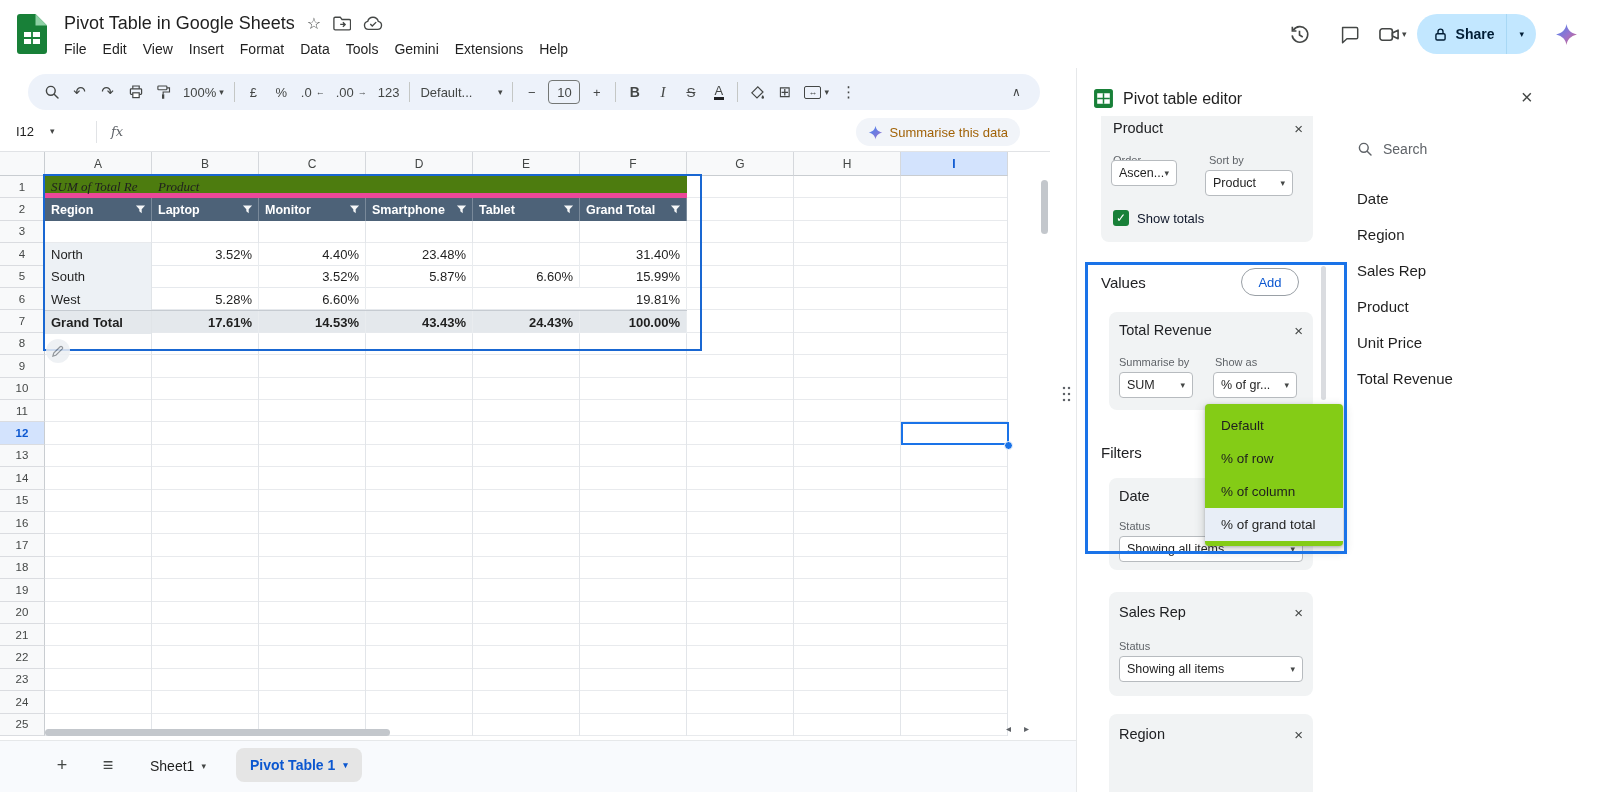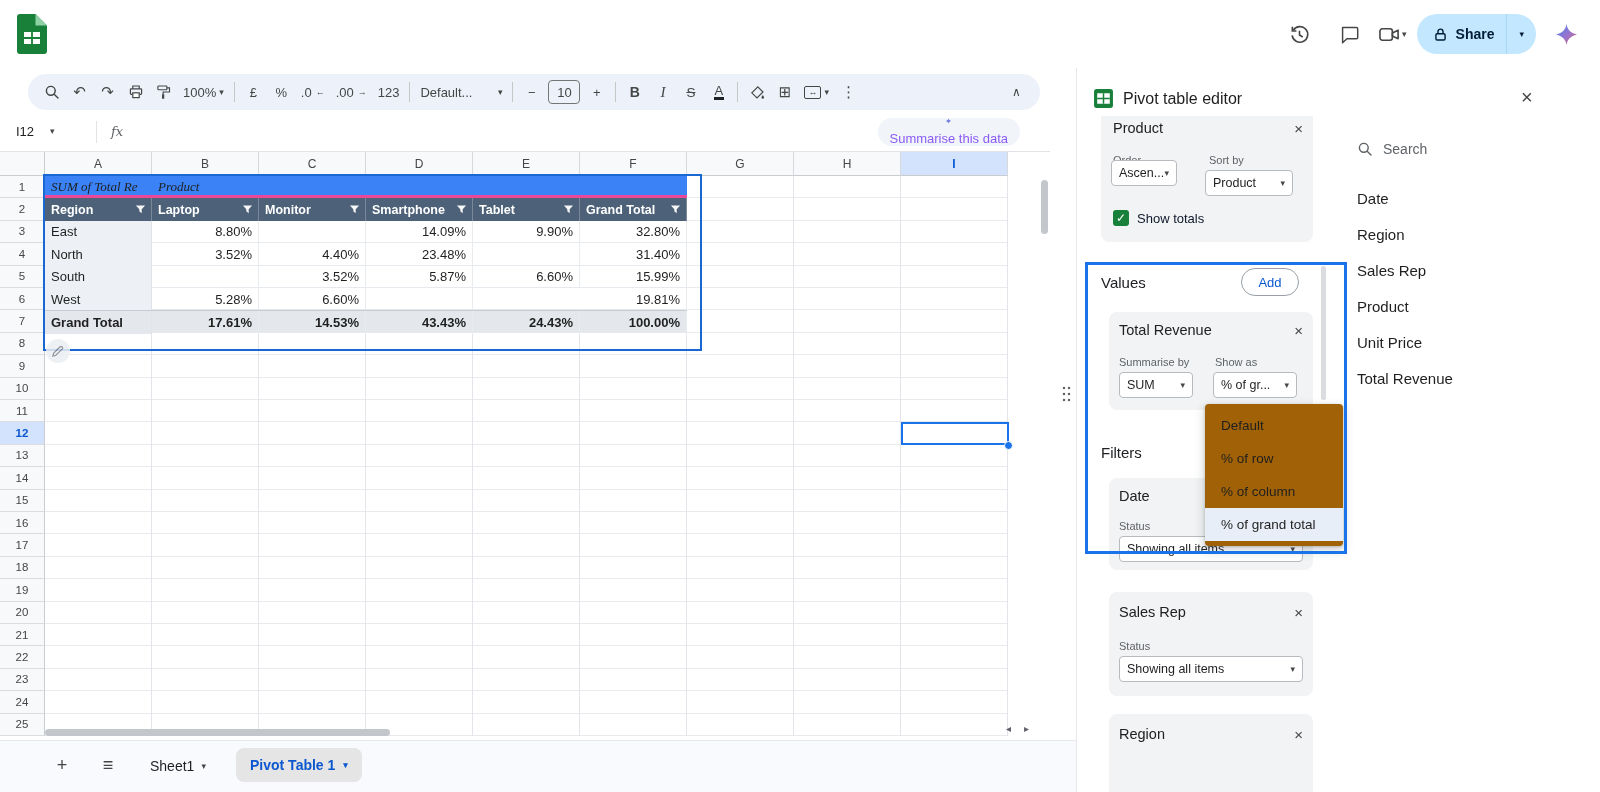--- a/index.html
+++ b/index.html
@@ -39,33 +39,33 @@
   .merge-ic{border:1.5px solid #444746;border-radius:2px;width:17px;height:13px;display:flex;align-items:center;justify-content:center;font-size:9px;color:#444746;}
   .mini{font-size:9px;color:#444746;margin-left:1px;}
   .collapse{margin-left:auto;font-size:12px;}
   .tb-font{width:92px;justify-content:space-between;}
 
   
   .formula-bar{position:absolute;left:0;top:112px;width:1050px;height:40px;background:#fff;border-bottom:1px solid #e1e3e6;display:flex;align-items:center;}
   .name-box{width:96px;padding-left:16px;display:flex;align-items:center;gap:16px;font-size:13px;color:#1f1f1f;cursor:pointer;}
   .fb-sep{width:1px;height:22px;background:#e1e3e6;}
   .fx{font-family:"DejaVu Serif",serif;font-style:italic;color:#5f6368;font-size:13px;margin:0 14px;}
-  .summarise{position:absolute;right:30px;top:6px;height:28px;border-radius:14px;display:flex;align-items:center;gap:7px;padding:0 12px;font-size:13px;color:#8b5cf6;background:#f1f4f9;cursor:pointer;flex-direction:column;}
+  .summarise{position:absolute;right:30px;top:6px;height:28px;border-radius:14px;display:flex;align-items:center;gap:7px;padding:0 12px;font-size:13px;color:#a16207;background:#f1f4f9;cursor:pointer;}
 
   
   .sheet{position:absolute;left:0;top:152px;width:1050px;height:588px;background:#fff;overflow:hidden;}
   .corner{position:absolute;left:0;top:0;width:45px;height:24px;background:#f8f9fa;border-right:1px solid #c9cdd1;border-bottom:1px solid #c9cdd1;}
   .col-h{position:absolute;top:0;width:107px;height:24px;background:#f8f9fa;border-right:1px solid #d5d8dc;border-bottom:1px solid #c9cdd1;display:flex;align-items:center;justify-content:center;font-size:12px;color:#444746;cursor:pointer;}
   .col-h.sel{background:#d3e3fd;color:#0b57d0;font-weight:700;}
   .row-h{position:absolute;left:0;width:45px;height:22.4px;background:#f8f9fa;border-right:1px solid #c9cdd1;border-bottom:1px solid #dadce0;display:flex;align-items:center;justify-content:center;font-size:11.5px;color:#444746;cursor:pointer;}
   .row-h.sel{background:#d3e3fd;color:#0b57d0;font-weight:700;}
   .grid-lines{position:absolute;left:45px;top:24px;width:963px;height:560px;background-image:repeating-linear-gradient(to right,transparent 0 106px,#e2e5e9 106px 107px),repeating-linear-gradient(to bottom,transparent 0 21.4px,#e8eaed 21.4px 22.4px);}
   .pivot{position:absolute;left:45px;top:24px;width:642px;height:158px;z-index:5;}
   .p-row{position:absolute;left:0;width:642px;height:22.4px;}
-  .p-row.r1{background:#3b82f6;border-bottom:3px solid #ec4899;}
+  .p-row.r1{background:#4d7c0f;border-bottom:5px solid #ec4899;}
   .p-row.r2{background:#4d6278;}
   .p-row.data{background:#fff;border-bottom:1px solid #e6e9ed;}
   .p-row.gt{background:#e4e8ec;border-top:1px solid #c6cbd1;font-weight:700;}
   .p-cell{position:absolute;top:0;width:107px;height:22.4px;display:flex;align-items:center;padding:0 6px;font-size:13px;color:#1f1f1f;overflow:hidden;white-space:nowrap;}
   .p-cell.italic{font-style:italic;}
   .p-cell.lab{background:#edf1f5;border-right:1px solid #e0e4e8;}
   .gt .p-cell.lab{background:#e4e8ec;font-weight:700;}
   .p-cell.val{justify-content:flex-end;border-right:1px solid #e9ecef;}
   .p-hcell{position:absolute;top:0;width:107px;height:22.4px;display:flex;align-items:center;justify-content:space-between;padding:0 5px 0 6px;color:#fff;font-size:12.5px;font-weight:700;border-right:1px solid rgba(255,255,255,.25);}
   .fun{display:flex;align-items:center;cursor:pointer;}
@@ -98,21 +98,21 @@
   .card-region{left:32px;top:646px;width:204px;height:96px;}
   .ptitle{position:absolute;font-size:14.5px;font-weight:500;color:#202124;}
   .pclose{position:absolute;right:10px;font-size:15px;color:#444746;cursor:pointer;}
   .plabel{position:absolute;font-size:11px;color:#5f6368;}
   .psel{position:absolute;height:26px;background:#fff;border:1px solid #b7bbbf;border-radius:4px;display:flex;align-items:center;justify-content:space-between;padding:0 7px;font-size:12.5px;color:#1f1f1f;cursor:pointer;white-space:nowrap;overflow:hidden;}
   .cbx{position:absolute;width:16px;height:16px;background:#188038;border-radius:3px;color:#fff;font-size:12px;display:flex;align-items:center;justify-content:center;cursor:pointer;}
   .cbx-label{position:absolute;font-size:13px;color:#0f172a;}
   .section-label{position:absolute;font-size:15px;font-weight:500;color:#202124;}
   .add-btn{position:absolute;left:164px;top:200px;width:58px;height:28px;border:1px solid #9aa0a6;border-radius:15px;background:#fff;color:#0b57d0;font-size:13px;font-weight:500;display:flex;align-items:center;justify-content:center;cursor:pointer;}
   .values-box{position:absolute;left:8px;top:194px;width:262px;height:292px;border:3px solid #1a73e8;z-index:70;pointer-events:none;}
-  .showas-menu{position:absolute;left:128px;top:336px;width:138px;background:#a16207;border-radius:4px;padding:5px 0;z-index:60;box-shadow:0 1px 3px rgba(60,64,67,.3),0 4px 8px 3px rgba(60,64,67,.15);}
+  .showas-menu{position:absolute;left:128px;top:336px;width:138px;background:#84cc16;border-radius:4px;padding:5px 0;z-index:60;box-shadow:0 1px 3px rgba(60,64,67,.3),0 4px 8px 3px rgba(60,64,67,.15);}
   .menu-opt{height:33px;display:flex;align-items:center;padding-left:16px;font-size:13.5px;color:#1f1f1f;cursor:pointer;white-space:nowrap;}
   .menu-opt.sel{background:#e8eef7;}
   .panel-scroll{position:absolute;left:244px;top:198px;width:5px;height:134px;background:#dadce0;border-radius:2.5px;cursor:pointer;}
   .fields{position:absolute;left:272px;top:66px;width:244px;}
   .search-row{display:flex;align-items:center;gap:10px;height:30px;padding-left:8px;}
   .search-input{border:none;outline:none;font-family:"Liberation Sans",sans-serif;font-size:14px;color:#1f1f1f;width:170px;background:transparent;}
   .search-input::placeholder{color:#5f6368;}
   .field-list{display:flex;flex-direction:column;margin-top:16px;}
   .field-item{height:36px;display:flex;align-items:center;padding-left:8px;font-size:15px;color:#1f1f1f;cursor:grab;}
   .drag-handle{position:absolute;left:1062px;top:386px;width:10px;height:17px;background:radial-gradient(circle at 2px 2px,#5f6368 1.4px,transparent 1.6px);background-size:5px 6px;cursor:col-resize;}
@@ -125,20 +125,48 @@
   <header class="top-bar">
     <div class="logo">
       <svg width="30" height="40" viewBox="0 0 30 40">
           <path d="M18.5 0H3a3 3 0 0 0-3 3v34a3 3 0 0 0 3 3h24a3 3 0 0 0 3-3V11.5z" fill="#188038"></path>
           <path d="M18.5 0 30 11.5H18.5z" fill="#8ed1a5"></path>
           <rect x="7" y="18" width="16" height="12" fill="#fff"></rect>
           <path d="M7 24h16M15 18v12" stroke="#188038" stroke-width="1.8"></path>
         </svg>
     </div>
     <div class="title-block">
+      <div class="title-row">
+        <span class="doc-title">Pivot Table in Google Sheets</span>
+        <span class="t-icon">☆</span>
+        <span class="t-icon">
+          <svg width="18" height="15" viewBox="0 0 20 16">
+              <path d="M1 2.5A1.5 1.5 0 0 1 2.5 1H8l2 2.5h8A1.5 1.5 0 0 1 19.5 5v8.5A1.5 1.5 0 0 1 18 15H2.5A1.5 1.5 0 0 1 1 13.5z" fill="none" stroke="#444746" stroke-width="1.5"></path>
+              <path d="M8 9h5M11 6.5 13.5 9 11 11.5" fill="none" stroke="#444746" stroke-width="1.5"></path>
+            </svg>
+        </span>
+        <span class="t-icon">
+          <svg width="20" height="15" viewBox="0 0 22 16">
+              <path d="M6 14.5h10a4.5 4.5 0 0 0 .8-8.9 6 6 0 0 0-11.6 0A4.5 4.5 0 0 0 6 14.5z" fill="none" stroke="#444746" stroke-width="1.5"></path>
+              <path d="M8 8.5l2.2 2.2 4.3-4.2" fill="none" stroke="#444746" stroke-width="1.5"></path>
+            </svg>
+        </span>
+      </div>
+      <nav class="menu-bar" id="menu-bar">
+          <div class="menu-item">File</div>
+          <div class="menu-item">Edit</div>
+          <div class="menu-item">View</div>
+          <div class="menu-item">Insert</div>
+          <div class="menu-item">Format</div>
+          <div class="menu-item">Data</div>
+          <div class="menu-item">Tools</div>
+          <div class="menu-item">Gemini</div>
+          <div class="menu-item">Extensions</div>
+          <div class="menu-item">Help</div>
+        </nav>
     </div>
     <div class="header-right">
       <div class="hr-icon">
         <svg width="21" height="21" viewBox="0 0 22 22">
             <path d="M4.5 6.5a8.2 8.2 0 1 1-1.2 5.5" fill="none" stroke="#444746" stroke-width="1.7"></path>
             <path d="M3.5 3v4.3h4.3" fill="none" stroke="#444746" stroke-width="1.7"></path>
             <path d="M11 7v4.6l3.4 2" fill="none" stroke="#444746" stroke-width="1.7"></path>
           </svg>
       </div>
       <div class="hr-icon">
@@ -347,28 +375,20 @@
             </span>
           </div>
           <div class="p-hcell" style="left: 535px;">
             <span class="ph">Grand Total</span>
             <span class="fun">
               <svg width="11" height="11" viewBox="0 0 12 12">
                 <path d="M1 1.5h10L7.3 5.8V10L4.7 8V5.8z" fill="#fff" opacity="0.95"></path>
               </svg>
             </span>
           </div>
-        </div>
-        <div class="p-row data" style="top: 44.8px;">
-          <div class="p-cell lab" style="left: 0px;">East</div>
-          <div class="p-cell val" style="left: 107px;">8.80%</div>
-          <div class="p-cell val" style="left: 214px;"></div>
-          <div class="p-cell val" style="left: 321px;">14.09%</div>
-          <div class="p-cell val" style="left: 428px;">9.90%</div>
-          <div class="p-cell val" style="left: 535px;">32.80%</div>
         </div>
         <div class="p-row data" style="top: 67.2px;">
           <div class="p-cell lab" style="left: 0px;">North</div>
           <div class="p-cell val" style="left: 107px;">3.52%</div>
           <div class="p-cell val" style="left: 214px;">4.40%</div>
           <div class="p-cell val" style="left: 321px;">23.48%</div>
           <div class="p-cell val" style="left: 428px;"></div>
           <div class="p-cell val" style="left: 535px;">31.40%</div>
         </div>
         <div class="p-row data" style="top: 89.6px;">

